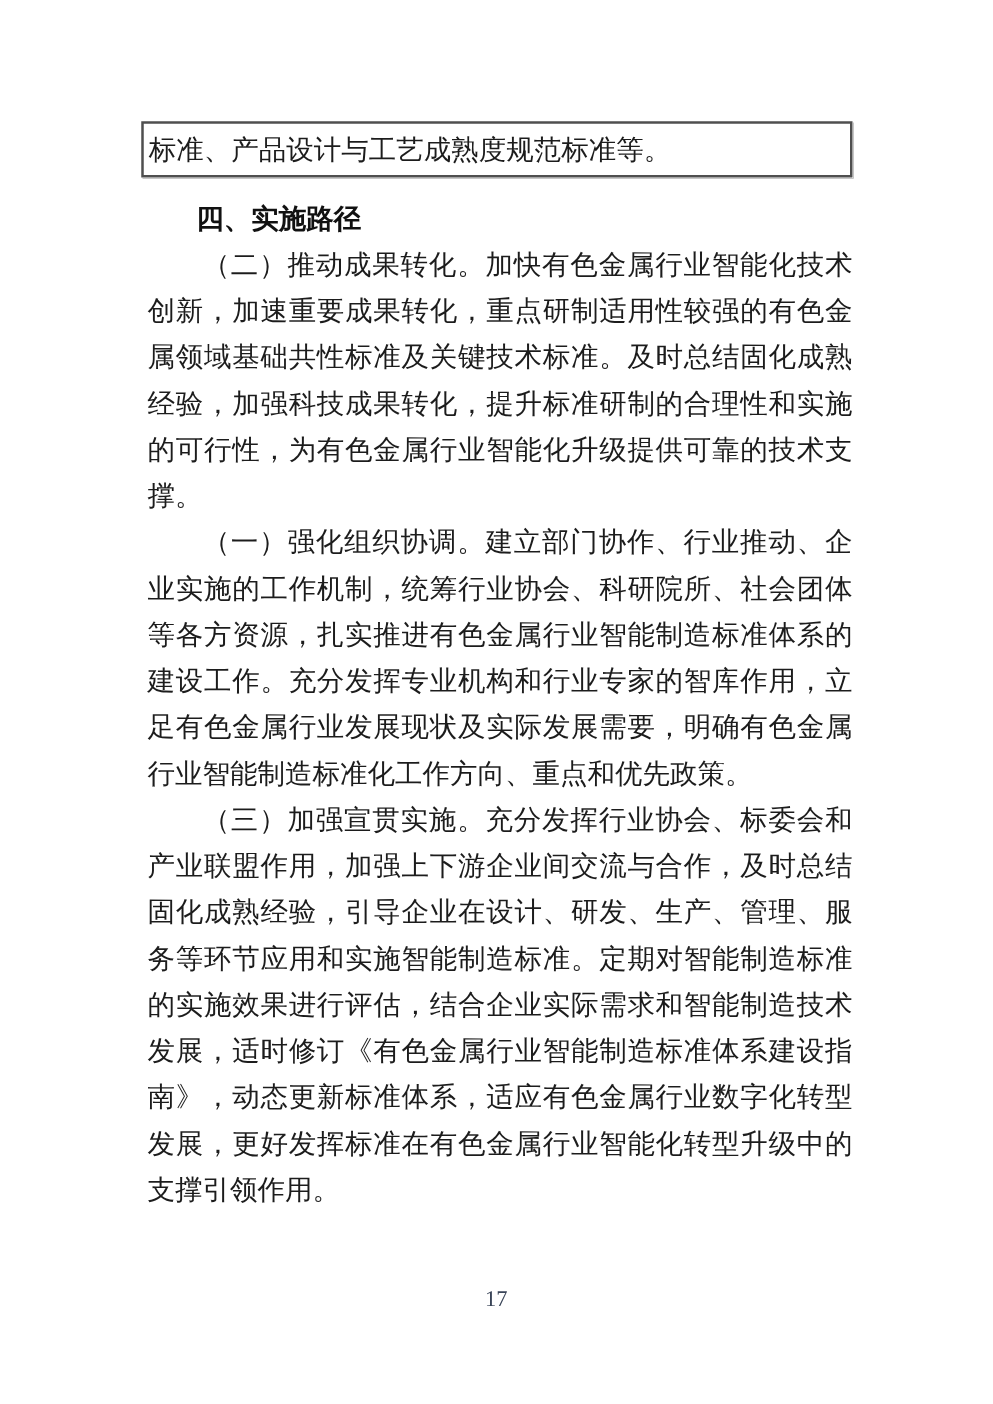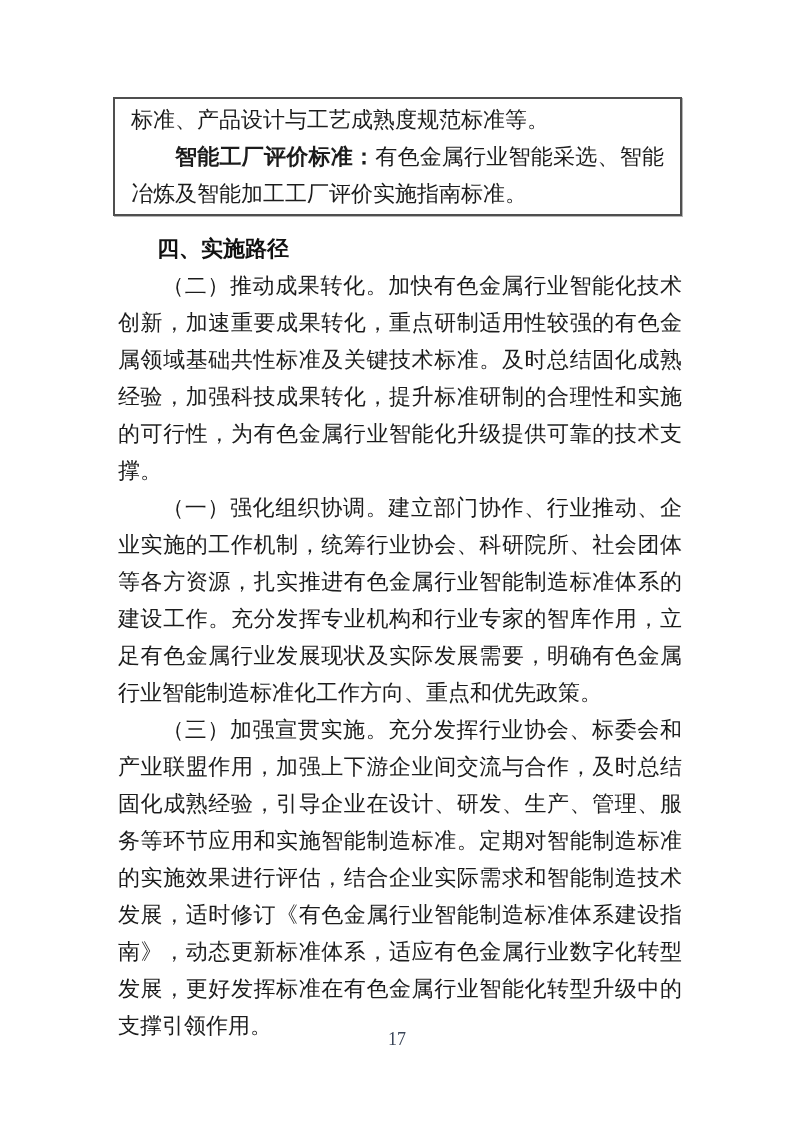--- a/index.html
+++ b/index.html
@@ -18,21 +18,21 @@
   }
   .content {
     position: absolute;
     left: 113px;
     top: 97px;
     width: 569px;
   }
   .excerpt-box {
     border: 2px solid #4f4f4f;
     box-shadow: 1px 1px 0 #b5b5b5;
-    padding: 2px 16px;
+    padding: 2px 4px;
     box-sizing: border-box;
   }
   .excerpt-box p,
   .body-text p {
     margin: 0;
     font-size: 22px;
     line-height: 37px;
     text-align: justify;
     text-justify: inter-character;
     word-break: break-all;
@@ -69,21 +69,20 @@
   }
 </style>
 </head>
 <body>
 
 <div class="page">
   <div class="content">
 
     <div class="excerpt-box">
       <p>标准、产品设计与工艺成熟度规范标准等。</p>
-      <p class="indent-2em"><span class="bold-lead">智能工厂评价标准：</span><span>有色金属行业智能采选、智能冶炼及智能加工工厂评价实施指南标准。</span></p>
     </div>
 
     <h2 class="section-heading">四、实施路径</h2>
 
     <div class="body-text">
       <p class="indent-2em">（二）推动成果转化。加快有色金属行业智能化技术创新，加速重要成果转化，重点研制适用性较强的有色金属领域基础共性标准及关键技术标准。及时总结固化成熟经验，加强科技成果转化，提升标准研制的合理性和实施的可行性，为有色金属行业智能化升级提供可靠的技术支撑。</p>
       <p class="indent-2em">（一）强化组织协调。建立部门协作、行业推动、企业实施的工作机制，统筹行业协会、科研院所、社会团体等各方资源，扎实推进有色金属行业智能制造标准体系的建设工作。充分发挥专业机构和行业专家的智库作用，立足有色金属行业发展现状及实际发展需要，明确有色金属行业智能制造标准化工作方向、重点和优先政策。</p>
       <p class="indent-2em">（三）加强宣贯实施。充分发挥行业协会、标委会和产业联盟作用，加强上下游企业间交流与合作，及时总结固化成熟经验，引导企业在设计、研发、生产、管理、服务等环节应用和实施智能制造标准。定期对智能制造标准的实施效果进行评估，结合企业实际需求和智能制造技术发展，适时修订《有色金属行业智能制造标准体系建设指南》，动态更新标准体系，适应有色金属行业数字化转型发展，更好发挥标准在有色金属行业智能化转型升级中的支撑引领作用。</p>
     </div>
 

